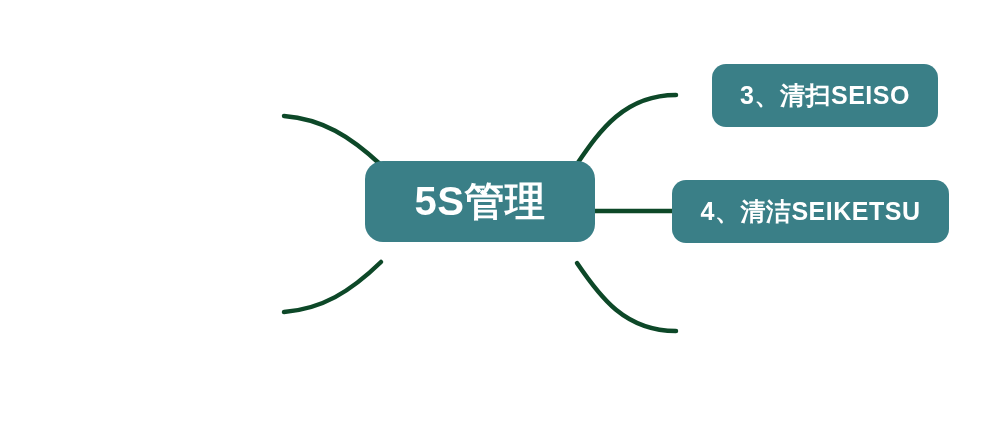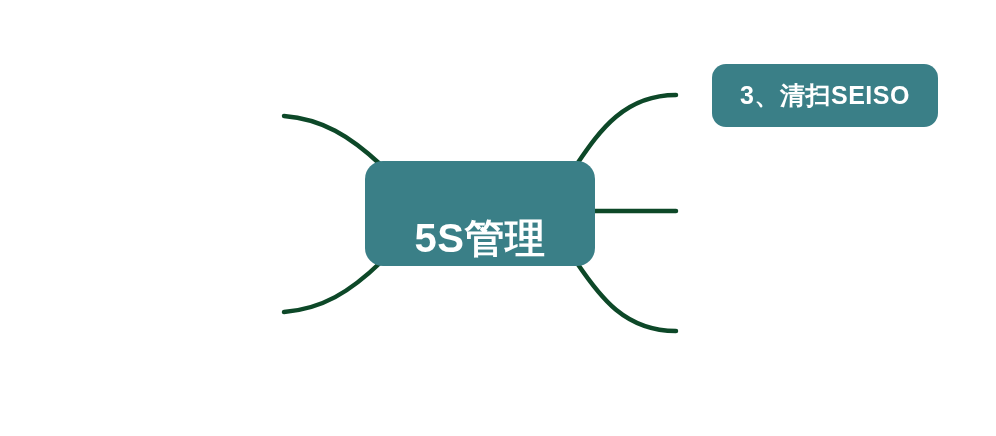--- a/index.html
+++ b/index.html
@@ -47,21 +47,21 @@
     cursor: pointer;
     user-select: none;
   }
   .node.central {
     border-radius: 18px;
     font-size: 40px;
     font-weight: 700;
   }
   .node-1 { left: 82px;  top: 84px;  width: 206px; height: 64px; }
   .node-2 { left: 40px;  top: 280px; width: 248px; height: 64px; }
-  .node-c { left: 365px; top: 161px; width: 230px; height: 105px; align-items: flex-end; }
+  .node-c { left: 365px; top: 161px; width: 230px; height: 81px; }
   .node-3 { left: 672px; top: 64px;  width: 226px; height: 63px; margin-left: 40px; }
   .node-4 { left: 672px; top: 180px; width: 277px; height: 63px; }
   .node-5 { left: 672px; top: 299px; width: 277px; height: 63px; }
 </style>
 </head>
 <body>
 
 <div class="canvas">
 
   <svg class="connectors" viewBox="0 0 996 436" aria-hidden="true">
@@ -75,15 +75,18 @@
   <div class="node central node-c">
     <span>5S管理</span>
   </div>
 
 
 
   <div class="node node-3">
     <span>3、清扫SEISO</span>
   </div>
 
+  <div class="node node-4">
+    <span>4、清洁SEIKETSU</span>
+  </div>
 
 
 </div>
 
 </body></html>

